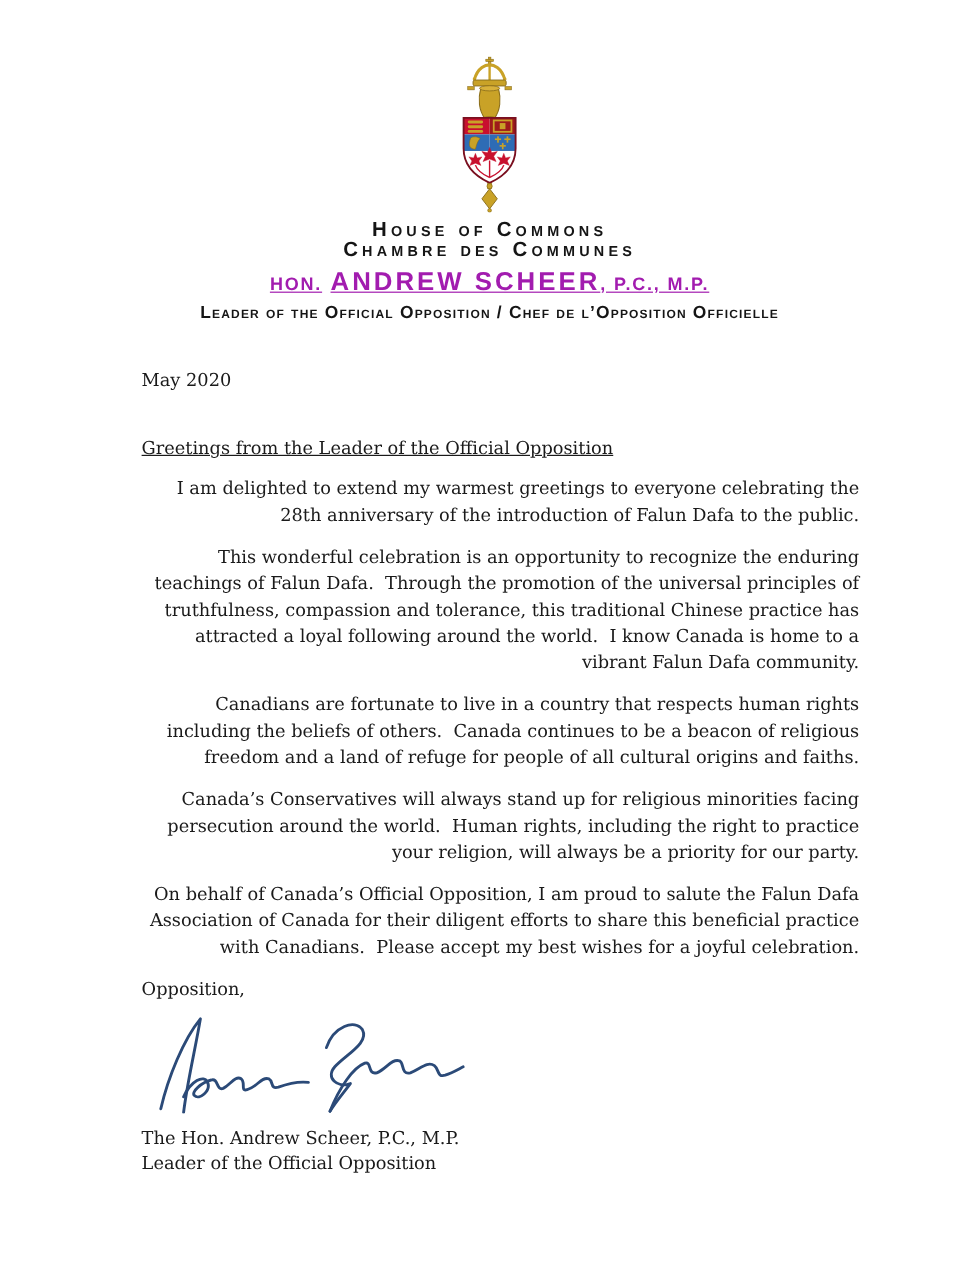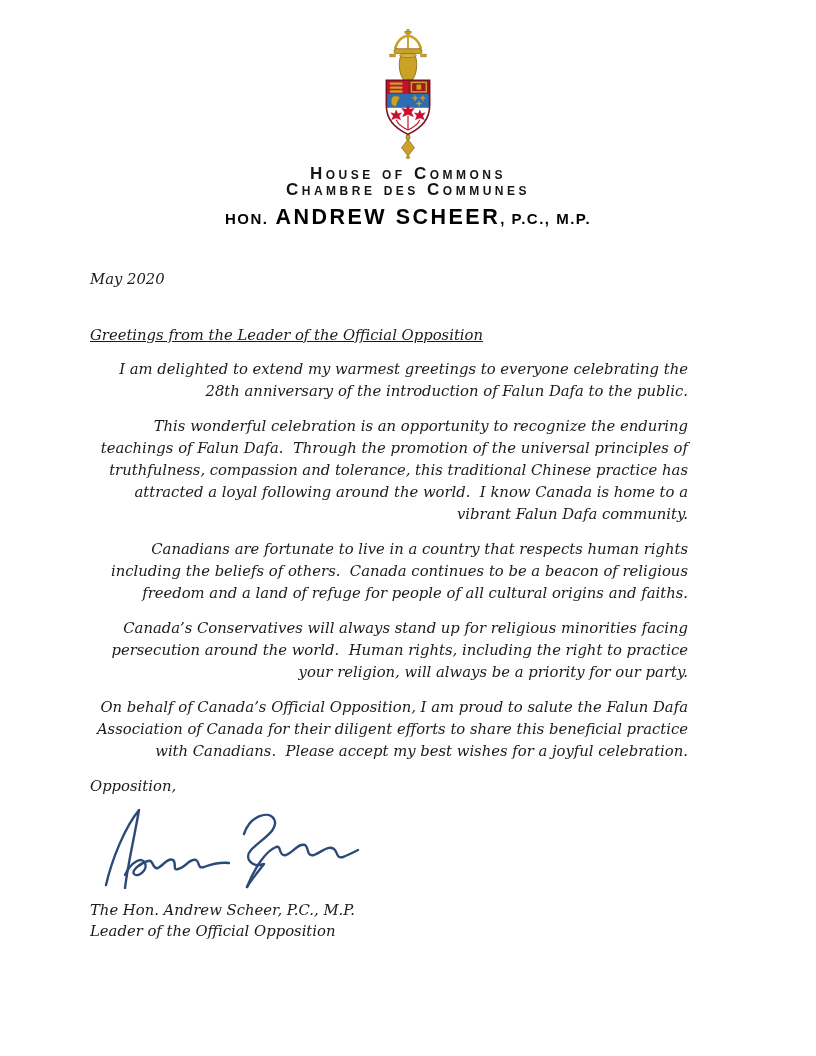--- a/index.html
+++ b/index.html
@@ -2,44 +2,44 @@
 <html><head>
 <meta charset="utf-8">
 <style>
   html,body { margin:0; padding:0; background:#e8e8e8; }
   .page {
     width:816px; height:1056px; background:#ffffff; margin:0 auto;
     position:relative; overflow:hidden; color:#1e1e1e;
     font-family:"DejaVu Serif", serif;
   }
   
-  .masthead { text-align:center; padding-top:29px; }
+  .masthead { text-align:center; padding-top:47px; }
   .emblem { display:block; margin:0 auto; }
   .org { margin-top:7px; }
   .org-line {
     font-family:"Liberation Sans", sans-serif; font-weight:bold;
     font-variant-caps:small-caps; font-variant:small-caps;
     font-size:17px; line-height:16px; letter-spacing:3.5px; color:#151515;
   }
   
   .letterhead { text-align:center; margin-top:8px; }
-  .name-line { line-height:23px; font-family:"Liberation Sans", sans-serif; font-weight:bold; color:#000000; white-space:nowrap; }
+  .name-line { line-height:23px; font-family:"Liberation Sans", sans-serif; font-weight:bold; color:#a21caf; white-space:nowrap;text-decoration:underline; }
   .nm-s { font-size:15px; letter-spacing:1.5px; }
   .nm-s.prefix { margin-right:7px; }
   .nm-l { font-size:21.5px; letter-spacing:2.5px; }
   .role-line {
     margin-top:4px;
     font-family:"Liberation Sans", sans-serif; font-weight:bold;
     font-variant-caps:small-caps; font-variant:small-caps;
     font-size:14.5px; letter-spacing:1px; color:#151515;
   }
   
   .letter {
-    margin:38px 100px 0 90px; width:598px;
-    font-style:italic; font-size:14.8px; line-height:22px;
+    margin:38px 100px 0 118px; width:598px;
+    font-size:14.8px; line-height:22px;
     color:#1a1a1a;
   }
   .date-line { margin:0 0 34px 0; }
   .letter-title {
     margin:0 0 12px 0; text-align:left; text-decoration:underline;
   }
   .para { margin:0 0 13px 0; white-space:pre-wrap;text-align:right; }
   .closing-line { margin:9px 0 0 0; }
   .signature { display:block; margin:10px 0 10px 8px; }
   .signoff { line-height:21px; }
@@ -120,20 +120,21 @@
     <div class="org">
       <div class="org-line">House of Commons</div>
       <div class="org-line">Chambre des Communes</div>
     </div>
   </header>
 
   <section class="letterhead">
     <div class="name-line">
       <span class="nm-s prefix">HON.</span><span class="nm-l">ANDREW SCHEER</span><span class="nm-s">, P.C., M.P.</span>
     </div>
+    <div class="role-line">Leader of the Official Opposition / Chef de l’Opposition Officielle</div>
   </section>
 
   <section class="letter">
     <p class="date-line">May 2020</p>
     <p class="letter-title">Greetings from the Leader of the Official Opposition</p>
 
     <div>
         <p class="para">I am delighted to extend my warmest greetings to everyone celebrating the 28th anniversary of the introduction of Falun Dafa to the public.</p>
         <p class="para">This wonderful celebration is an opportunity to recognize the enduring teachings of Falun Dafa.  Through the promotion of the universal principles of truthfulness, compassion and tolerance, this traditional Chinese practice has attracted a loyal following around the world.  I know Canada is home to a vibrant Falun Dafa community.</p>
         <p class="para">Canadians are fortunate to live in a country that respects human rights including the beliefs of others.  Canada continues to be a beacon of religious freedom and a land of refuge for people of all cultural origins and faiths.</p>

